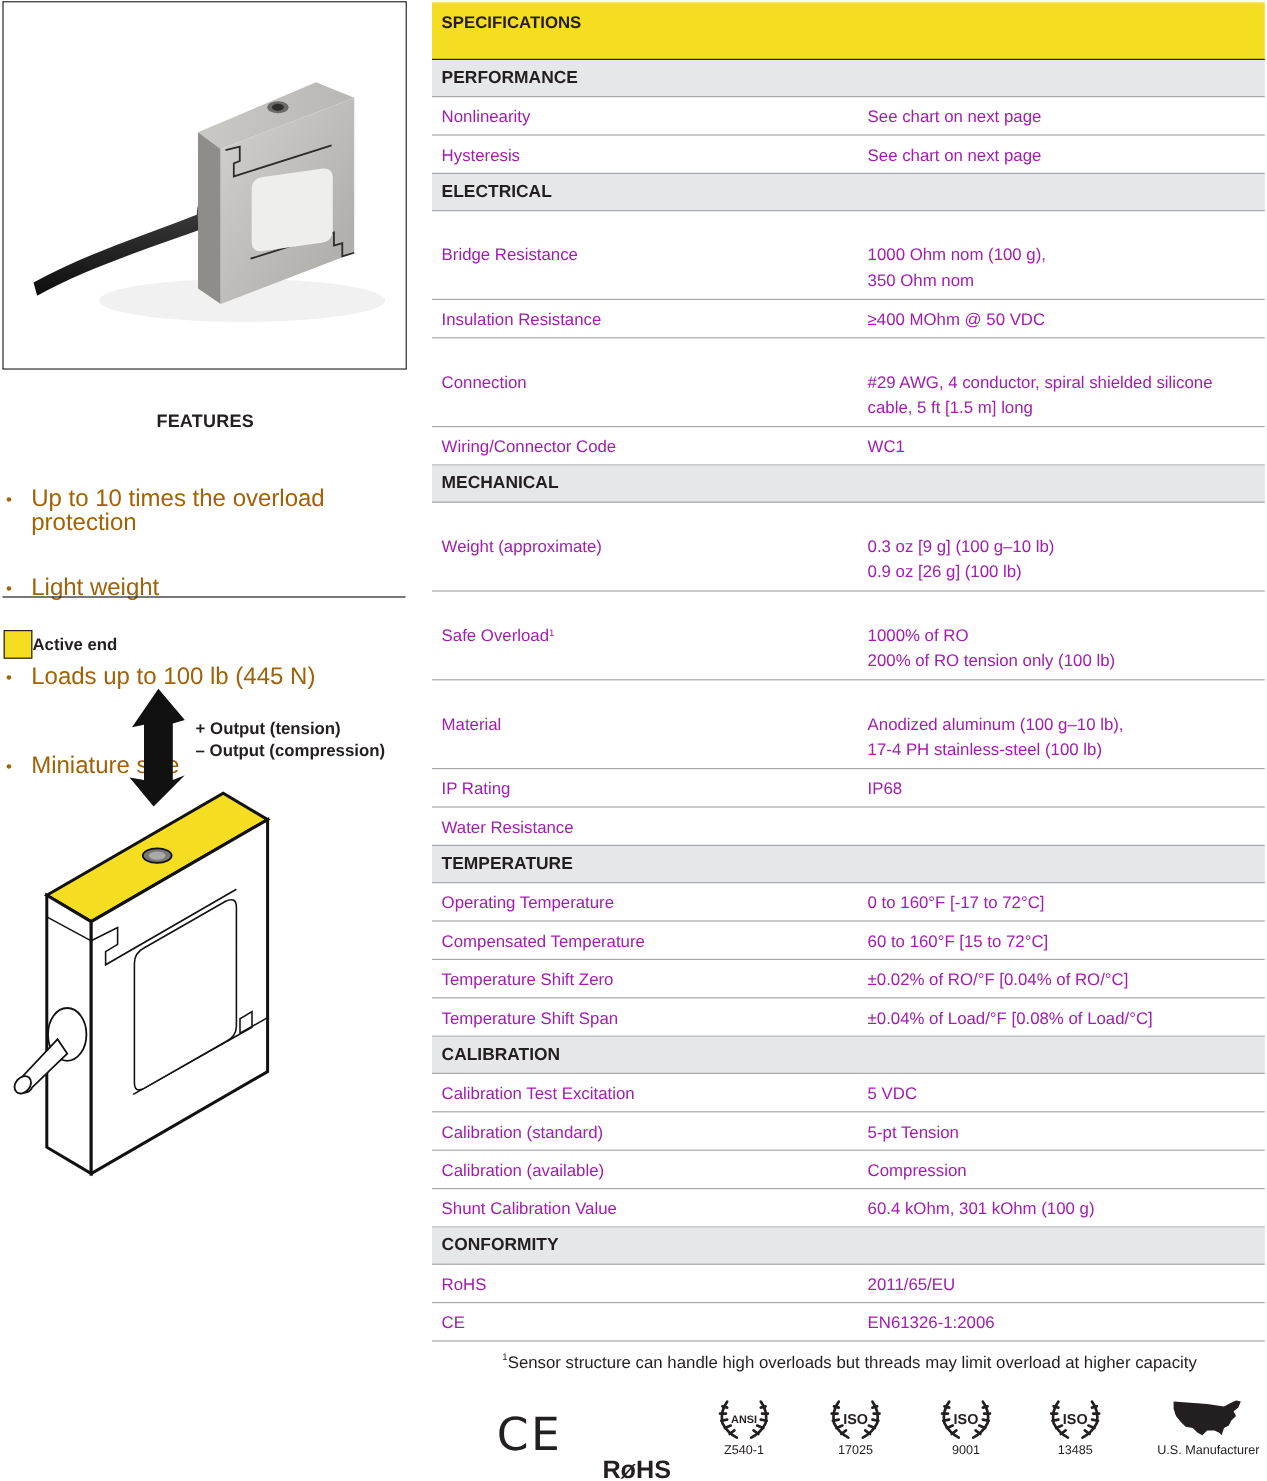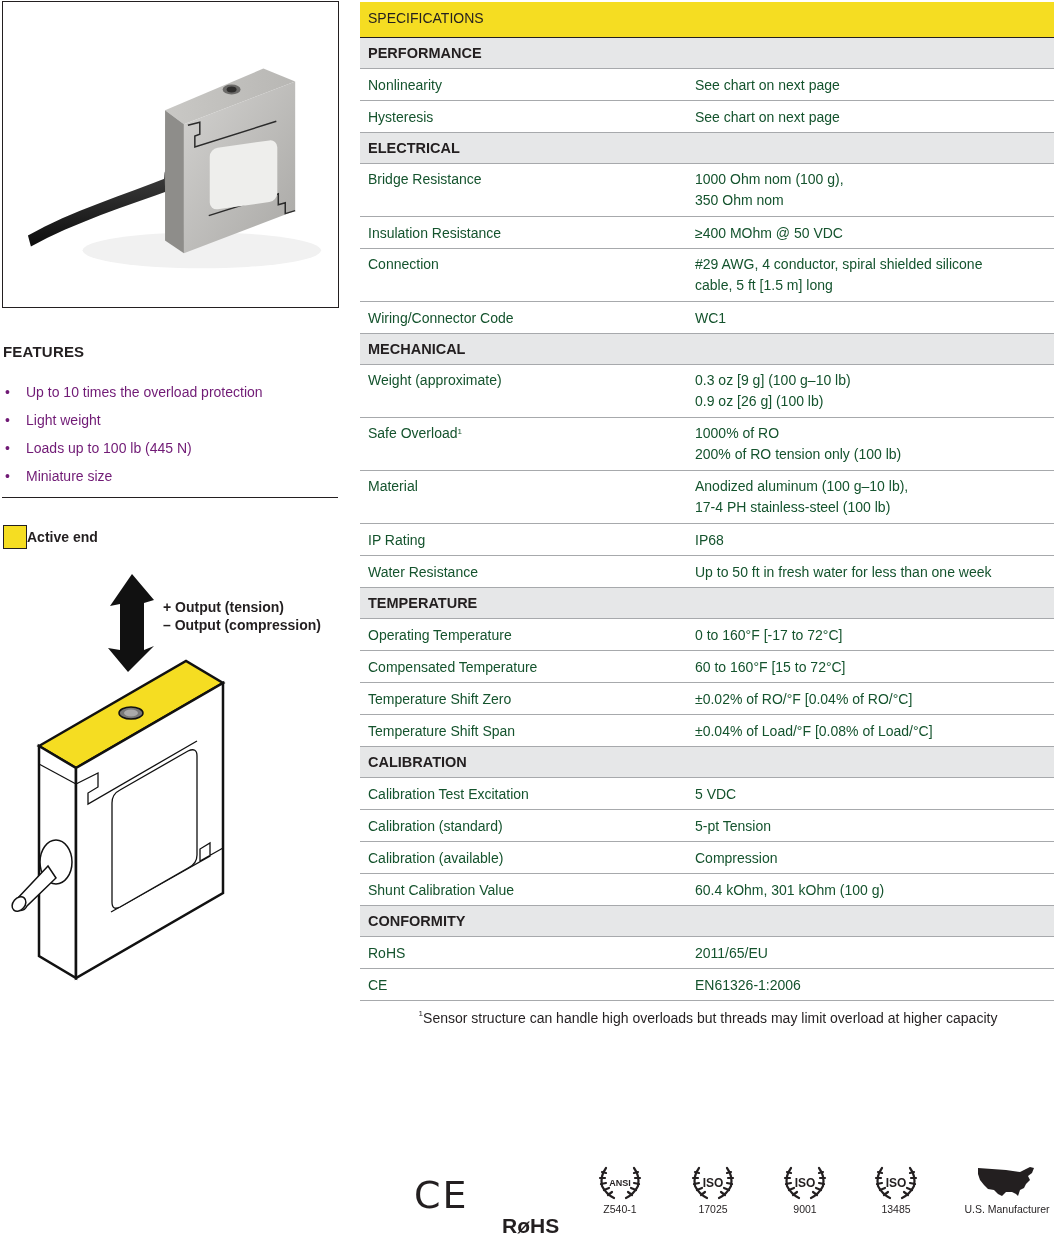--- a/index.html
+++ b/index.html
@@ -4,44 +4,44 @@
   <style>
     * { box-sizing: border-box; margin: 0; padding: 0; }
     html, body { width: 1056px; height: 1234px; background: #ffffff; overflow: hidden; }
     body { position: relative; font-family: "Liberation Sans", sans-serif; color: #231f20; }
 
     
     .photo-frame { position: absolute; left: 2px; top: 1px; width: 337px; height: 307px; border: 1px solid #231f20; background: #fff; overflow: hidden; }
     .photo-frame svg { width: 100%; height: 100%; display: block; }
 
     .features { position: absolute; left: 3px; top: 343px; width: 336px; }
-    .features h2 { font-size: 15px; font-weight: 700; letter-spacing: 0.2px; margin-bottom: 22px; }
+    .features h2 { font-size: 15px; font-weight: 700; letter-spacing: 0.2px; margin-bottom: 0; text-align: center; }
     .features ul { list-style: none; }
-    .features li { position: relative; padding-left: 23px; font-size: 14px; height: 28px; line-height: 20px; color: #701a75; }
+    .features li { position: relative; padding-left: 23px; font-size: 20px; height: 28px; line-height: 20px; color: #a16207; margin-top: 46px; }
     .features li::before { content: "•"; position: absolute; left: 2px; top: 0; font-size: 14px; }
     .features-divider { position: absolute; left: 2px; top: 497px; width: 336px; height: 1px; background: #231f20; }
 
     .legend { position: absolute; left: 3px; top: 525px; display: flex; align-items: center; }
     .legend-swatch { width: 24px; height: 24px; background: #f5dd22; border: 1.5px solid #231f20; }
     .legend-label { margin-left: 0; font-size: 14px; font-weight: 700; }
 
     .output-labels { position: absolute; left: 163px; top: 598px; font-size: 14px; font-weight: 700; line-height: 18px; }
 
     .diagram { position: absolute; left: 0; top: 570px; width: 260px; height: 420px; }
     .diagram svg { width: 100%; height: 100%; display: block; }
 
     
     .spec { position: absolute; left: 360px; top: 2px; width: 694px; }
-    .spec-header { height: 36px; background: #f5dd22; border-bottom: 1.5px solid #231f20; font-size: 14px; font-weight: 400; padding-left: 8px; line-height: 33px; }
+    .spec-header { height: 48px; background: #f5dd22; border-bottom: 1.5px solid #231f20; font-size: 14px; font-weight: 700; padding-left: 8px; line-height: 33px; }
     .section-row { height: 31px; background: #e6e7e8; border-bottom: 1px solid #a7a9ac; font-size: 14.5px; font-weight: 700; padding-left: 8px; line-height: 31px; }
-    .data-row { display: flex; border-bottom: 1px solid #a7a9ac; font-size: 14px; color: #14532d; }
+    .data-row { display: flex; border-bottom: 1px solid #a7a9ac; font-size: 14px; color: #a21caf; gap: 28px; }
     .data-row .lbl { width: 335px; padding-left: 8px; }
     .data-row .val { flex: 1; }
     .data-row.single { height: 32px; line-height: 32px; }
-    .data-row.double { height: 53px; padding-top: 5px; line-height: 21px; }
+    .data-row.double { height: 53px; padding-top: 5px; line-height: 21px; margin-top: 21px; }
     .data-row .val div { line-height: 21px; }
     .data-row sup { font-size: 8px; vertical-align: top; position: relative; top: -2px; }
     .footnote { font-size: 14px; margin-top: 9px; padding-left: 2px; text-align: center; }
     .footnote sup { font-size: 8px; vertical-align: top; position: relative; top: -1px; }
 
     
     .certs { position: absolute; top: 1160px; left: 0; width: 1056px; height: 70px; }
     .cert { position: absolute; text-align: center; }
     .cert-label { font-size: 10.5px; color: #231f20; display: block; margin-top: 1px; }
     .cert svg { display: block; margin: 0 auto; }
@@ -194,21 +194,20 @@
       <div>Anodized aluminum (100 g–10 lb),</div>
       <div>17-4 PH stainless-steel (100 lb)</div>
     </div>
   </div>
   <div class="data-row single">
     <div class="lbl">IP Rating</div>
     <div class="val">IP68</div>
   </div>
   <div class="data-row single">
     <div class="lbl">Water Resistance</div>
-    <div class="val">Up to 50 ft in fresh water for less than one week</div>
   </div>
 
   <div class="section-row">TEMPERATURE</div>
   <div class="data-row single">
     <div class="lbl">Operating Temperature</div>
     <div class="val">0 to 160°F [-17 to 72°C]</div>
   </div>
   <div class="data-row single">
     <div class="lbl">Compensated Temperature</div>
     <div class="val">60 to 160°F [15 to 72°C]</div>

